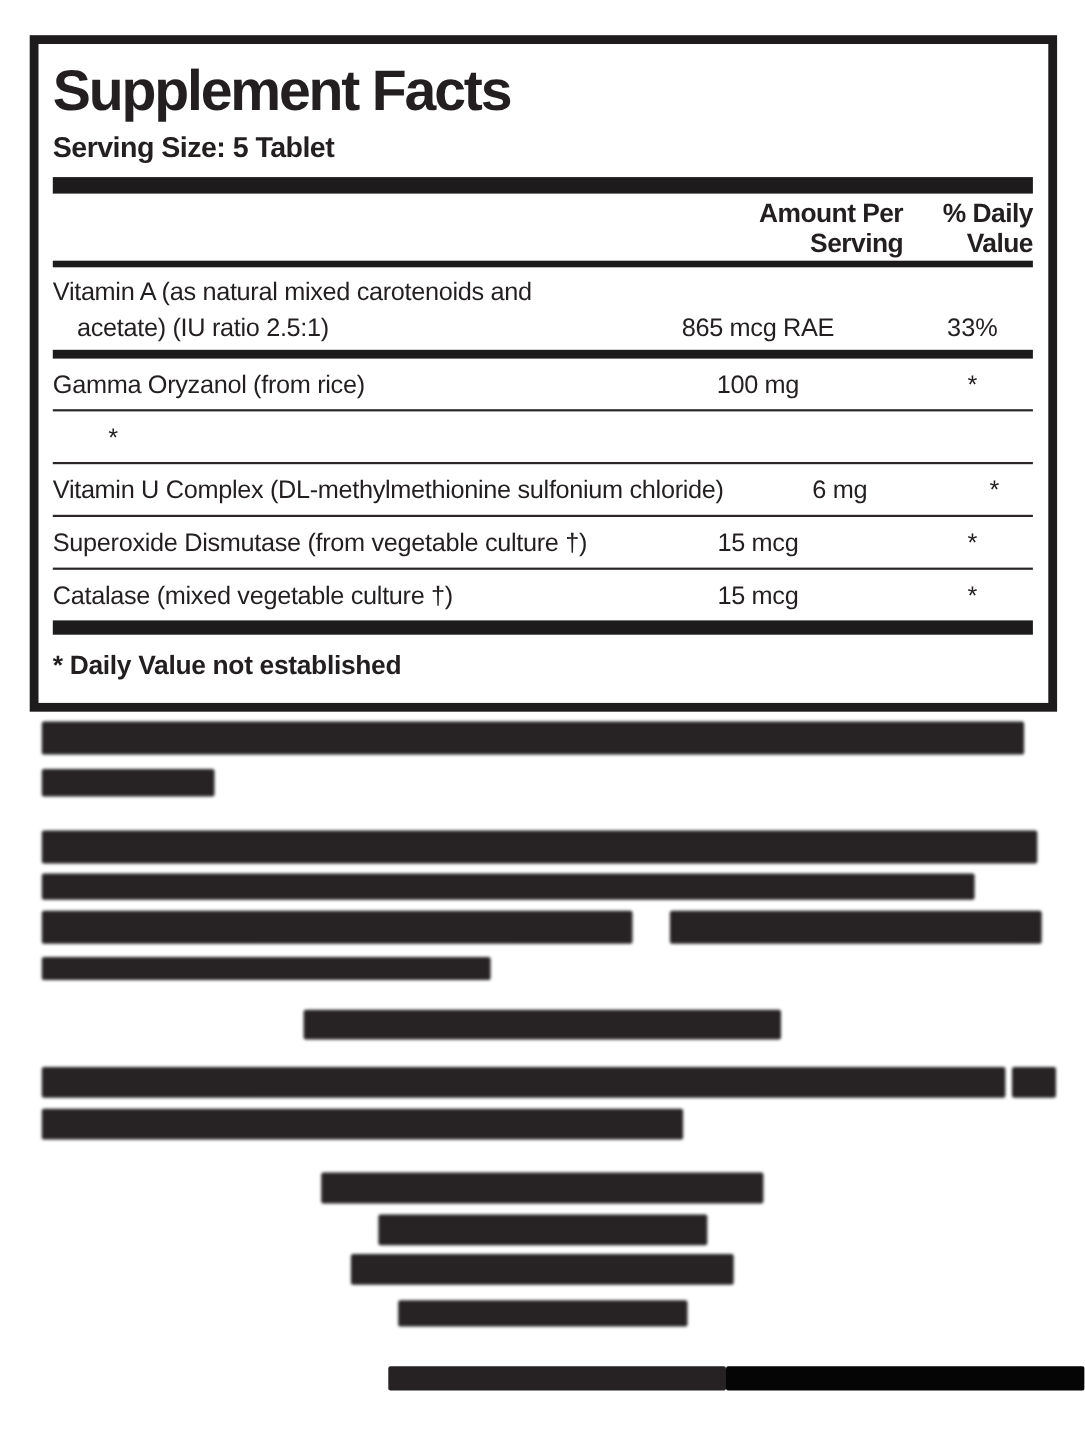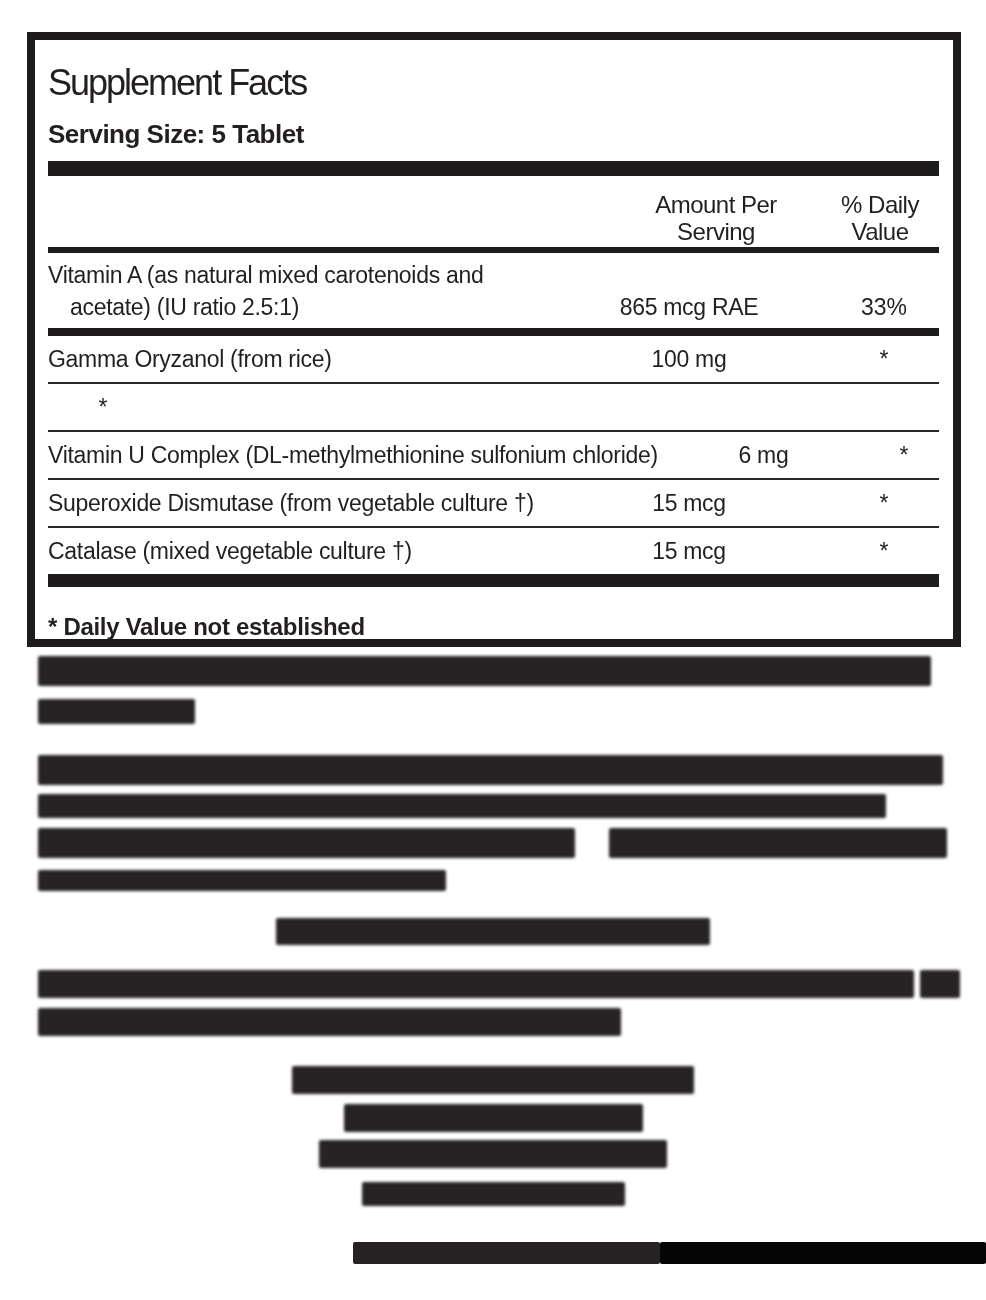--- a/index.html
+++ b/index.html
@@ -9,46 +9,46 @@
     color:#231f20;
     -webkit-font-smoothing:antialiased;
   }
   
   .panel{
     position:absolute;left:27px;top:32px;width:934px;height:615px;
     border:8px solid #1d1b1c;box-sizing:border-box;background:#fff;
     padding:12px 14px 0 13px;
   }
   .title{
-    font-size:36px;font-weight:normal;letter-spacing:-2px;line-height:58px;
+    font-size:52px;font-weight:bold;letter-spacing:-2px;line-height:58px;
     margin-top:2px;white-space:nowrap;
   }
   .serving{
     font-size:26px;font-weight:bold;letter-spacing:-0.5px;margin-top:7px;line-height:30px;
   }
   .bar-xl{height:15px;background:#1d1b1c;margin-top:12px;}
   .bar-lg{height:13px;background:#1d1b1c;}
   .hdr-row{display:flex;justify-content:flex-end;padding:5px 0 2px 0;}
   .hdr-cell{
-    font-size:24px;font-weight:normal;line-height:27px;text-align:center;
-    white-space:pre-line;letter-spacing:-0.5px;margin-top:10px;
+    font-size:24px;font-weight:bold;line-height:27px;text-align:right;
+    white-space:pre-line;letter-spacing:-0.5px;
   }
   .hdr-amt{width:210px;}
   .hdr-dv{width:118px;}
   .div-hdr{height:6px;background:#1d1b1c;}
   .div-thick{height:8px;background:#1d1b1c;}
   .div-thin{height:2px;background:#2a2627;}
   .frow{display:flex;align-items:center;min-height:46px;gap:46px;}
   .frow.two-line{align-items:flex-end;padding:6px 0 5px 0;min-height:0;}
   .cell-name{flex:1;font-size:23px;letter-spacing:-0.3px;line-height:32px;}
   .nline{white-space:nowrap;}
   .nline.indent{padding-left:22px;}
   .cell-amt{width:188px;text-align:center;font-size:23px;letter-spacing:-0.3px;white-space:nowrap;line-height:32px;}
   .cell-dv{width:110px;text-align:center;font-size:23px;line-height:32px;}
-  .footnote{font-size:24px;font-weight:bold;letter-spacing:-0.3px;padding:25px 0 0 0;line-height:30px;}
+  .footnote{font-size:24px;font-weight:bold;letter-spacing:-0.3px;padding:14px 0 0 0;line-height:30px;}
   
   .lower{position:absolute;left:0;top:647px;width:986px;padding-left:38px;box-sizing:border-box;}
   .rblock{display:block;}
   .rblock.center{padding-right:38px;}
   .rline{display:flex;}
   .rblock.center .rline{justify-content:center;}
   .rseg{display:block;background:#272324;border-radius:2px;filter:blur(1.4px);}
 </style>
 </head>
 <body>

